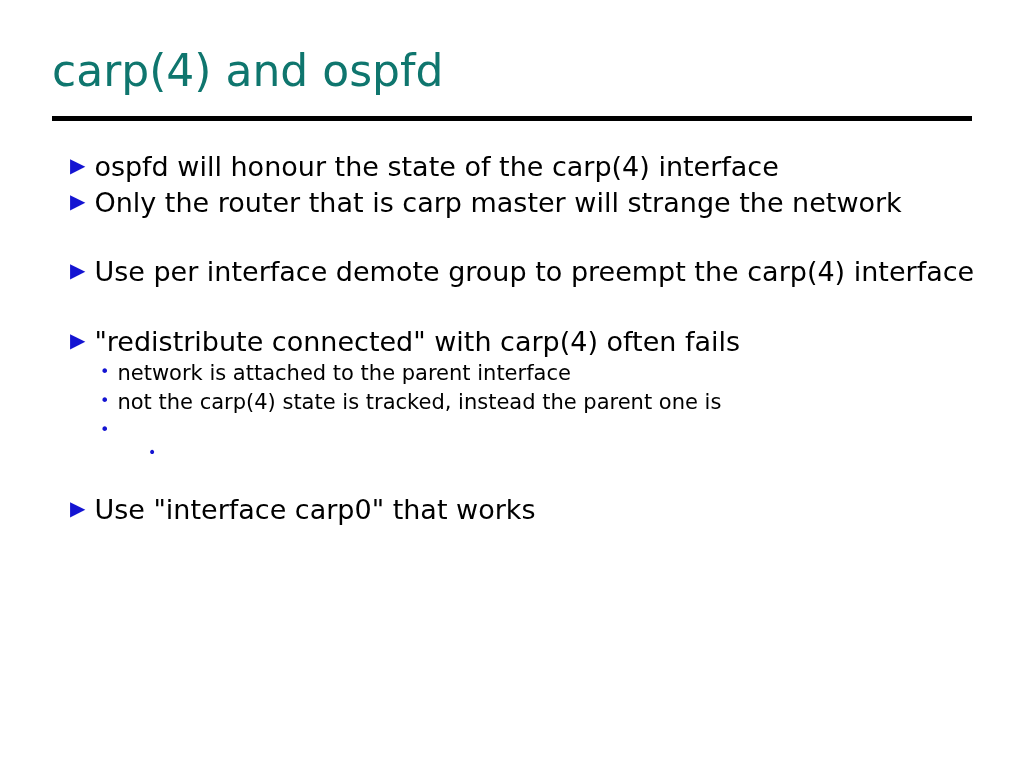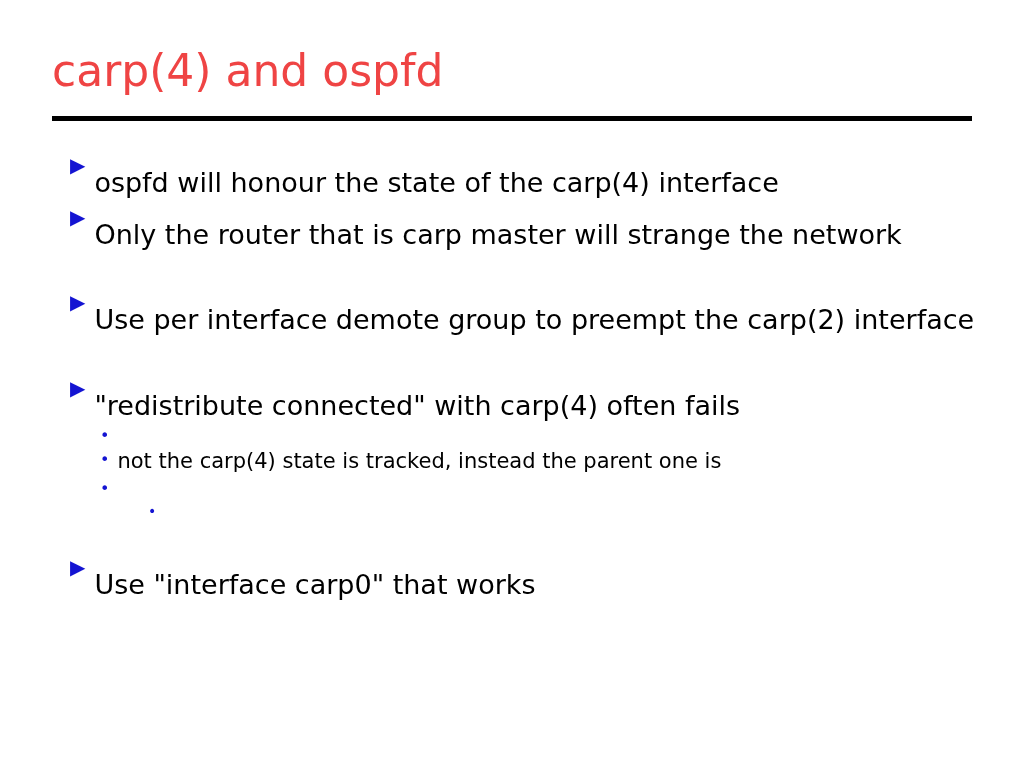--- a/index.html
+++ b/index.html
@@ -20,21 +20,21 @@
     height: 768px;
     box-sizing: border-box;
   }
   .slide-title {
     position: absolute;
     left: 52px;
     top: 48px;
     font-size: 44px;
     line-height: 1.05;
     font-weight: normal;
-    color: #ef4444;
+    color: #0f766e;
     letter-spacing: 0px;
   }
   .title-rule {
     position: absolute;
     left: 52px;
     top: 116px;
     width: 920px;
     height: 5px;
     background: #000000;
   }
@@ -53,21 +53,20 @@
   }
   .l1 .bullet {
     color: #1414d2;
     font-size: 20px;
     line-height: 1.5;
     margin-right: 9px;
     flex: 0 0 auto;
   }
   .l1 .txt {
     flex: 1 1 auto;
-    margin-top: 16px;
   }
   .l2 {
     display: flex;
     align-items: flex-start;
     font-size: 21px;
     line-height: 1.32;
     margin: 0 0 1px 0;
     padding-left: 30px;
   }
   .l2 .bullet {
@@ -112,32 +111,33 @@
 
     <div class="l1">
       <span class="bullet">▶</span>
       <span class="txt">Only the router that is carp master will strange the network</span>
     </div>
 
     <div class="gap-md"></div>
 
     <div class="l1">
       <span class="bullet">▶</span>
-      <span class="txt">Use per interface demote group to preempt the carp(2) interface</span>
+      <span class="txt">Use per interface demote group to preempt the carp(4) interface</span>
     </div>
 
     <div class="gap-md"></div>
 
     <div class="l1">
       <span class="bullet">▶</span>
       <span class="txt">"redistribute connected" with carp(4) often fails</span>
     </div>
 
     <div class="l2">
       <span class="bullet">•</span>
+      <span class="txt">network is attached to the parent interface</span>
     </div>
 
     <div class="l2">
       <span class="bullet">•</span>
       <span class="txt">not the carp(4) state is tracked, instead the parent one is</span>
     </div>
 
     <div class="l2">
       <span class="bullet">•</span>
     </div>

